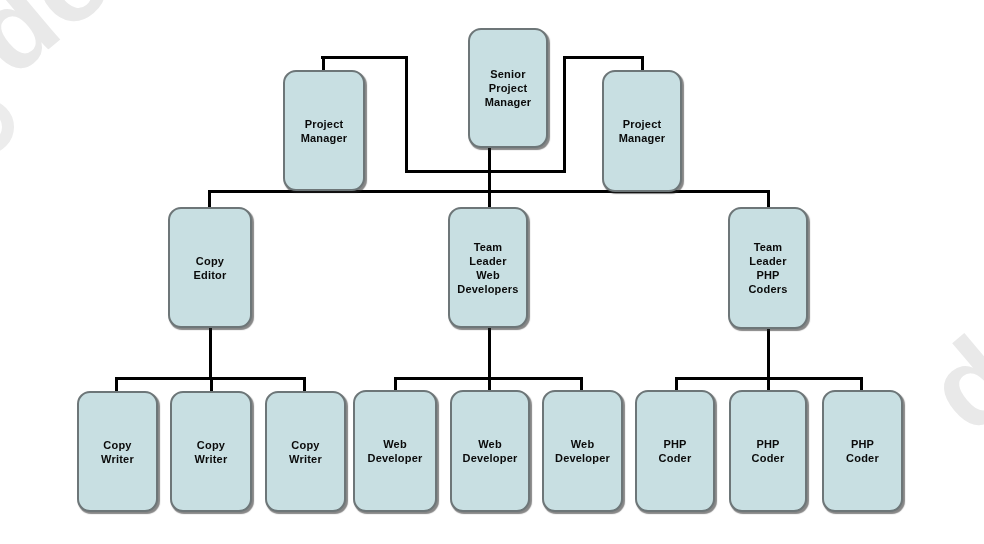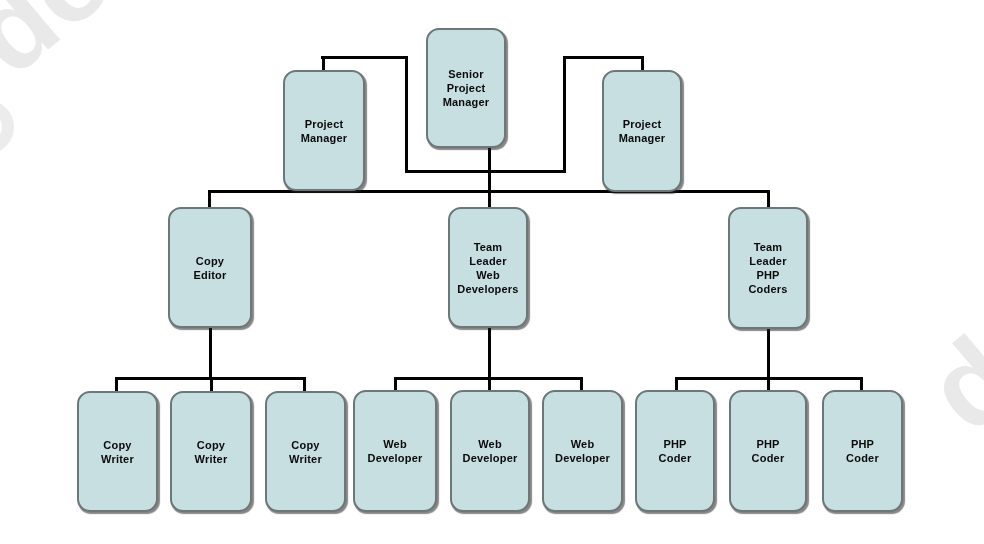--- a/index.html
+++ b/index.html
@@ -89,21 +89,21 @@
   <div class="ln" style="left:394px; top:377px; width:189px; height:3px;"></div>
   <div class="ln" style="left:394px; top:377px; width:3px; height:14px;"></div>
   <div class="ln" style="left:488px; top:377px; width:3px; height:14px;"></div>
   <div class="ln" style="left:580px; top:377px; width:3px; height:14px;"></div>
 
   <div class="ln" style="left:675px; top:377px; width:188px; height:3px;"></div>
   <div class="ln" style="left:675px; top:377px; width:3px; height:14px;"></div>
   <div class="ln" style="left:767px; top:377px; width:3px; height:14px;"></div>
   <div class="ln" style="left:860px; top:377px; width:3px; height:14px;"></div>
 
-  <div class="node" style="left:426px; top:28px; width:80px; height:120px;">Senior
+  <div class="node" style="left:468px; top:28px; width:80px; height:120px;">Senior
 Project
 Manager</div>
 
   <div class="node" style="left:283px; top:70px; width:82px; height:121px;">Project
 Manager</div>
   <div class="node" style="left:602px; top:70px; width:80px; height:122px;">Project
 Manager</div>
 
   <div class="node" style="left:168px; top:207px; width:84px; height:121px;">Copy
 Editor</div>

